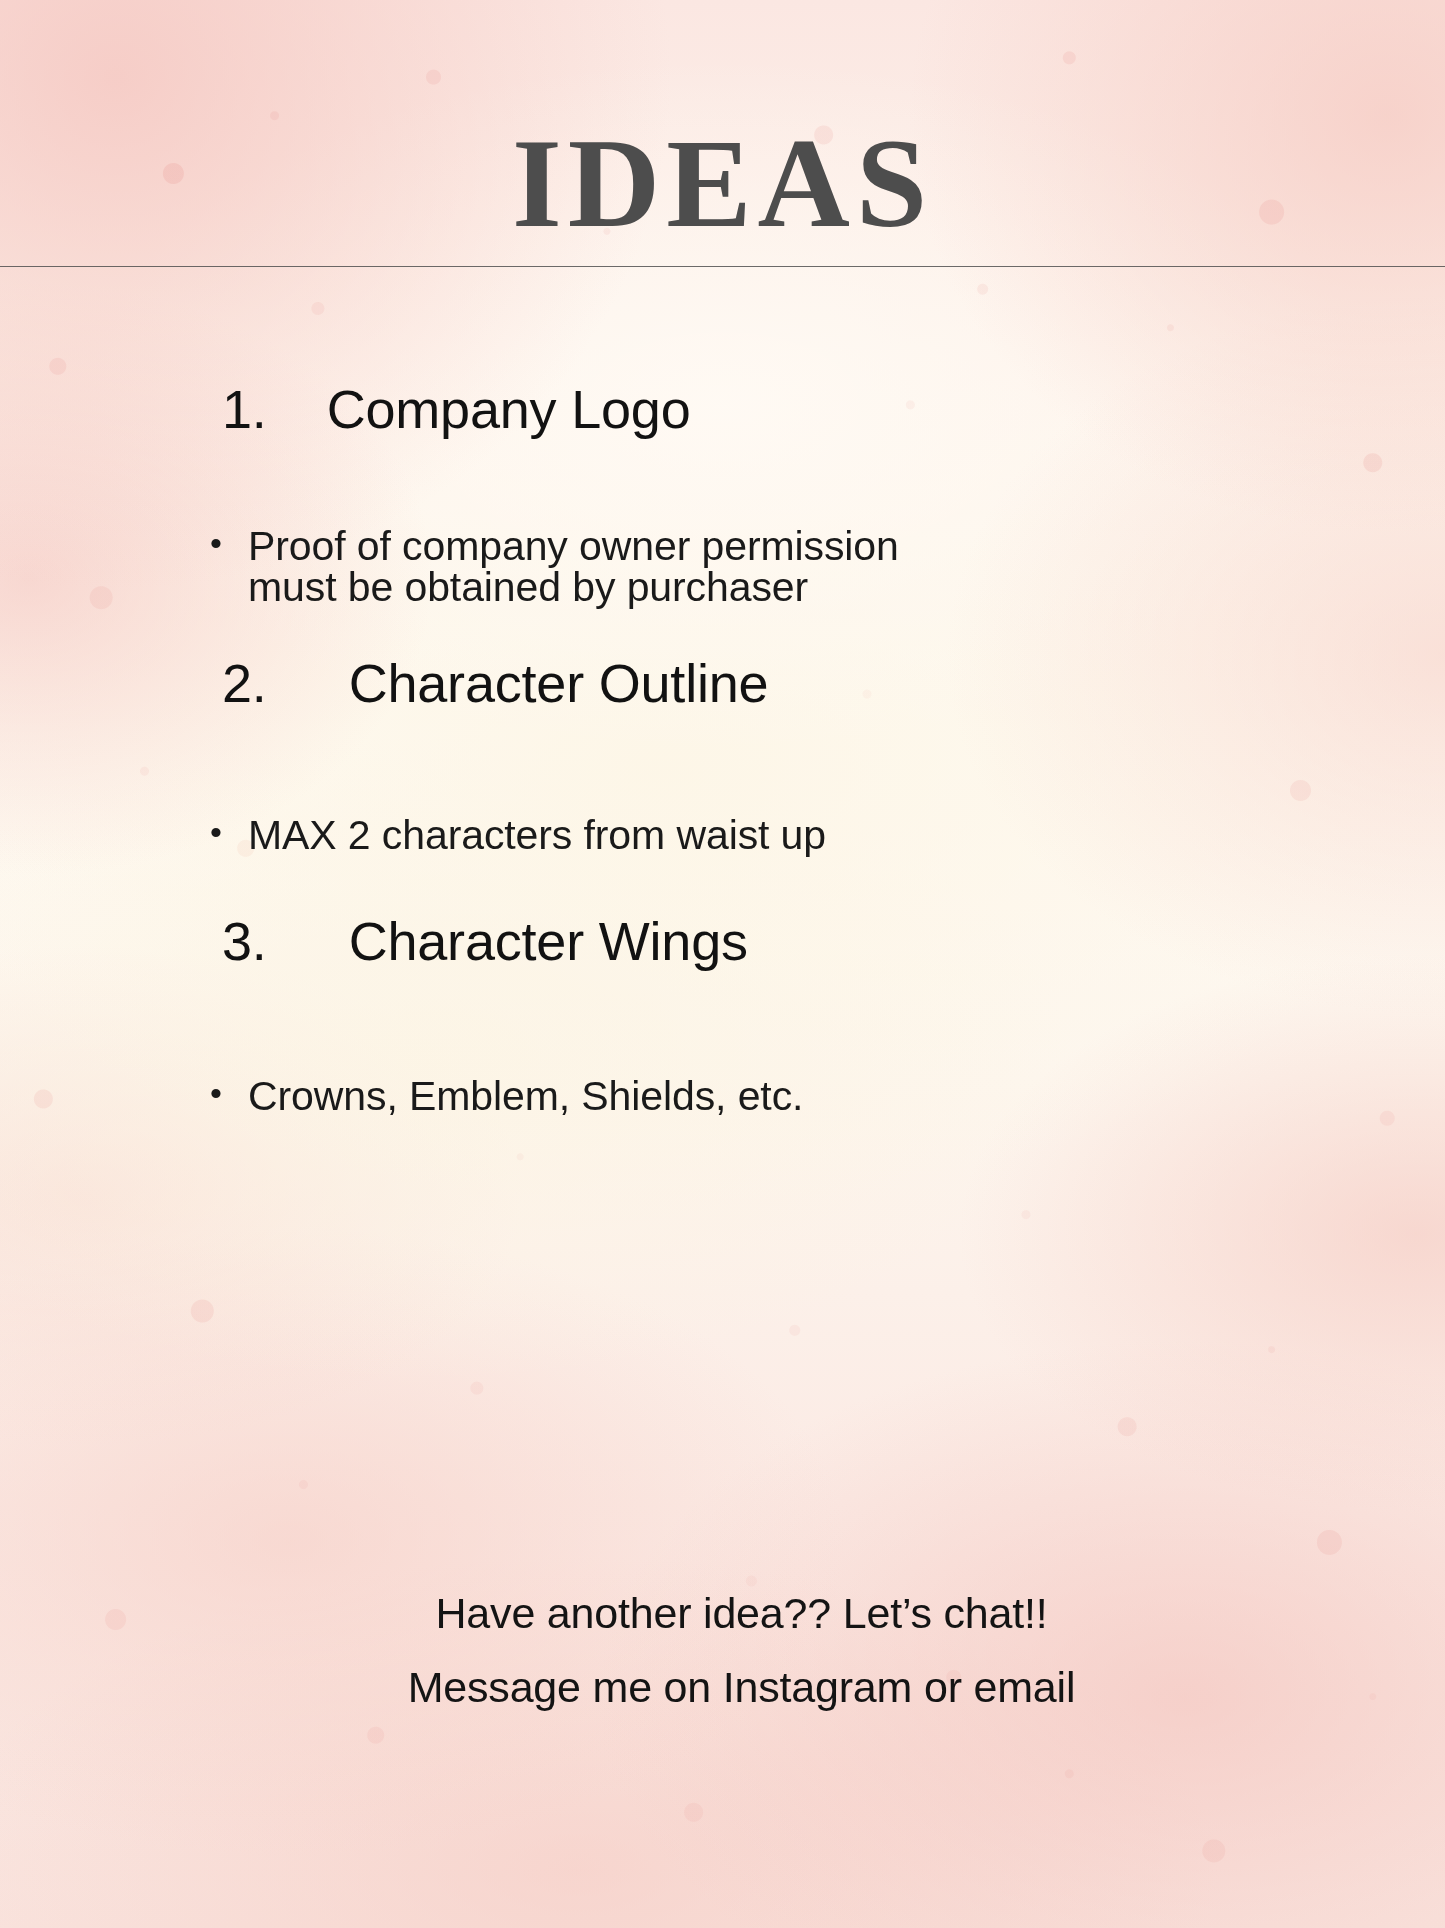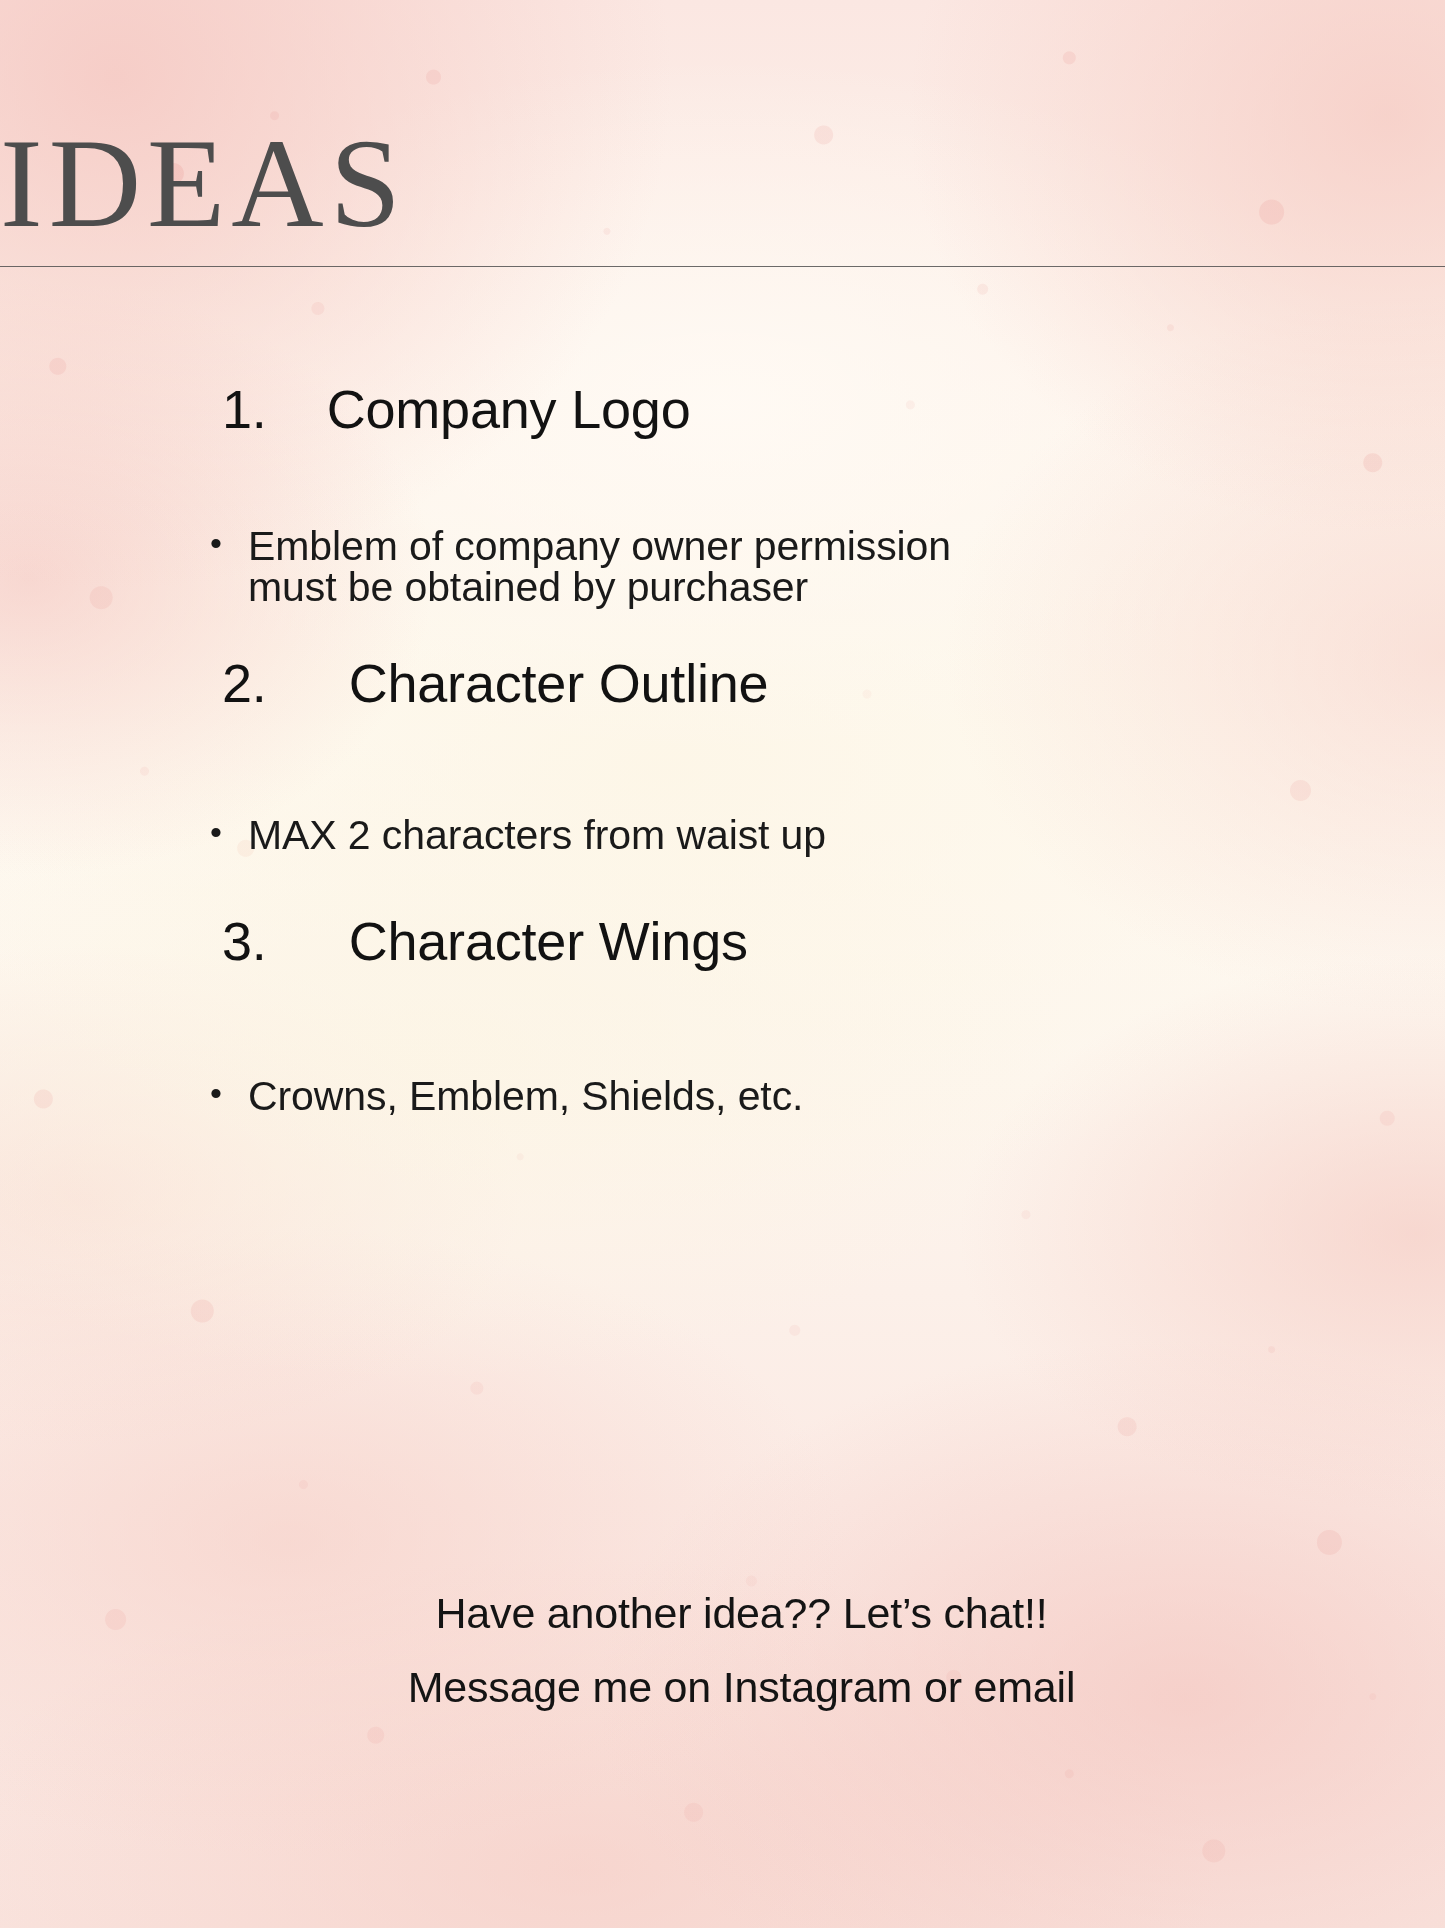--- a/index.html
+++ b/index.html
@@ -90,24 +90,25 @@
       radial-gradient(circle at 60% 36%, rgba(231,150,146,.18) 0 4px, transparent 5px),
       radial-gradient(circle at 45% 48%, rgba(236,190,150,.16) 0 5px, transparent 6px);
   }
 
   
   #content { position:absolute; inset:0; }
 
   .title {
     position:absolute;
     top:118px; left:0; right:0;
+    text-align:center;
     font-family:"Liberation Serif", serif;
     font-size:128px;
     line-height:1.02;
-    font-weight:400;
+    font-weight:700;
     letter-spacing:6px;
     color:#4d4d4d;
   }
 
   .divider {
     position:absolute;
     left:0; right:0;
     top:266px;
     height:1px;
     background:#4a4a4a;
@@ -197,21 +198,21 @@
     <div class="body-block">
 
       <div class="item item-1">
         <span class="num">1.</span>
         <span class="num-gap-sm"></span>
         <span class="label">Company Logo</span>
       </div>
       <div class="bullet b1">
         <span class="dot">•</span>
         <span class="btext">
-          <span>Emblem of company owner permission</span>
+          <span>Proof of company owner permission</span>
           <span class="l2">must be obtained by purchaser</span>
         </span>
       </div>
 
       <div class="item item-2">
         <span class="num">2.</span>
         <span class="num-gap-lg"></span>
         <span class="label">Character Outline</span>
       </div>
       <div class="bullet b2">

